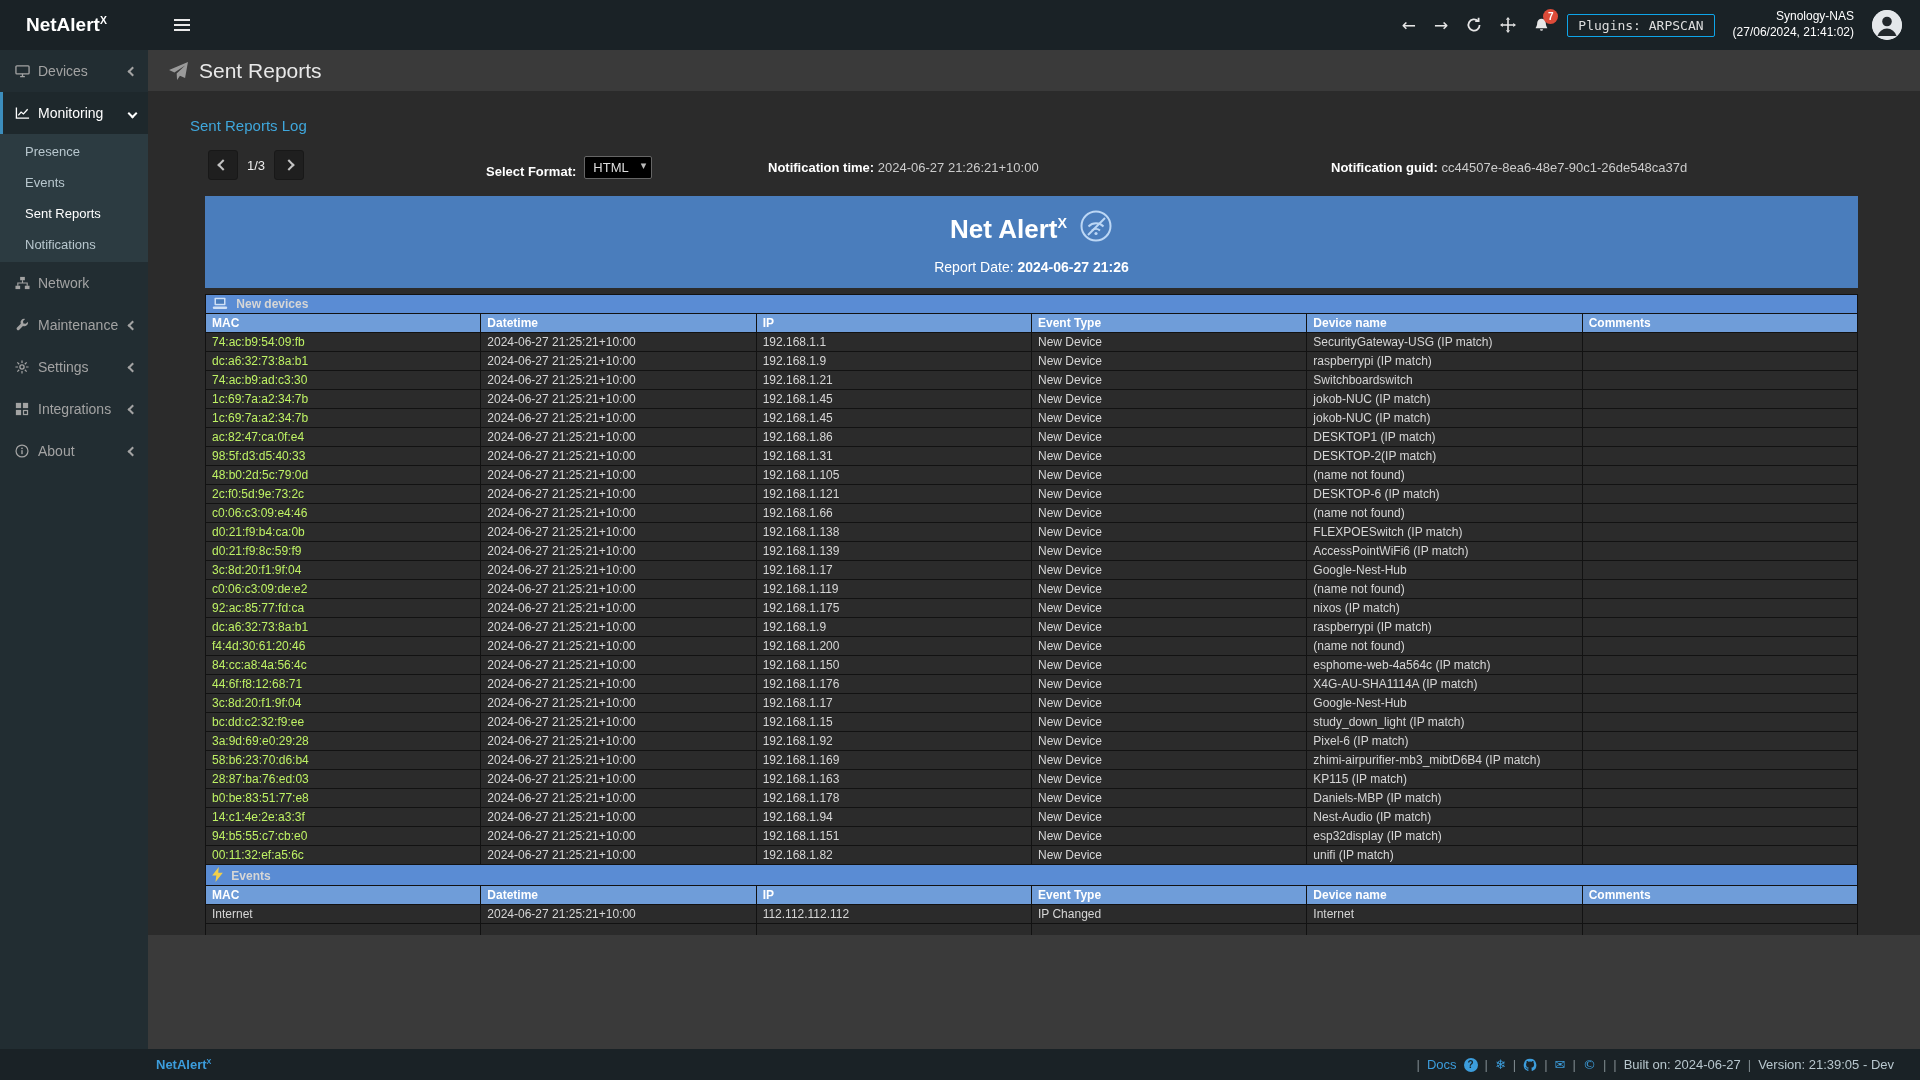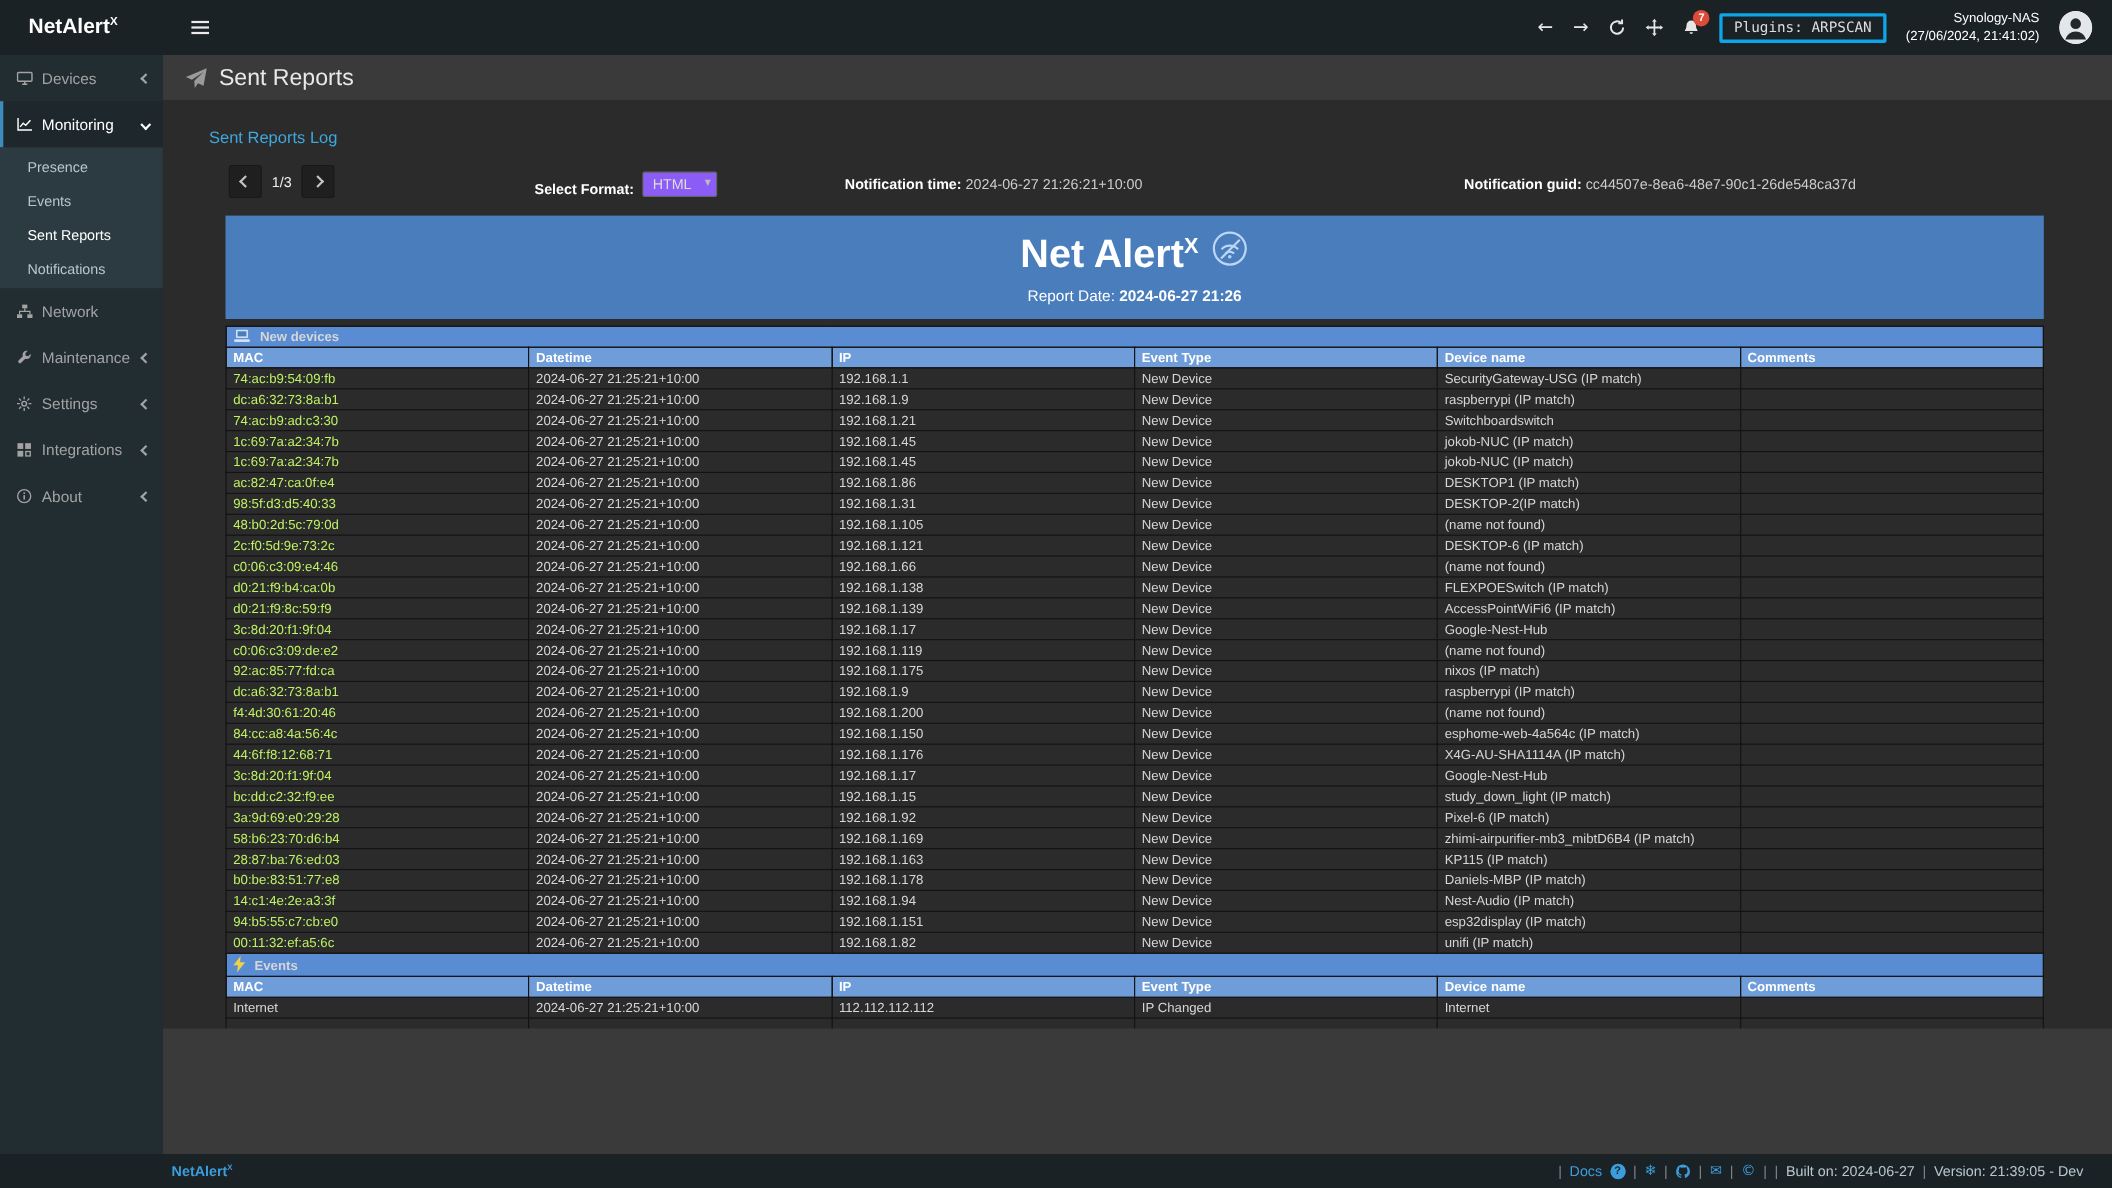--- a/index.html
+++ b/index.html
@@ -14,21 +14,21 @@
   .brand sup, .f-brand sup, .report-title sup { font-size:0.55em; vertical-align:super; }
   .hamburger { margin-left:26px; display:flex; flex-direction:column; gap:3px; cursor:pointer; }
   .hamburger span { width:16px; height:2px; background:#eaeaea; }
   .nav-right { margin-left:auto; display:flex; align-items:center; gap:18px; padding-right:18px; }
   .nav-icon { color:#e6e6e6; font-size:17px; line-height:1; cursor:pointer; display:flex; align-items:center; }
   .bell-wrap { position:relative; }
   .badge { position:absolute; top:-8px; right:-9px; background:#dd4b39; color:#fff; font-size:10px;
     font-weight:bold; border-radius:50%; min-width:15px; height:15px; display:flex;
     align-items:center; justify-content:center; padding:0 2px; }
   .plugins-box { font-family:"DejaVu Sans Mono", monospace; font-size:13px; color:#ddd;
-    border:3px solid #0ea5e9; border-radius:2px; padding:3px 10px; cursor:pointer; }
+    border:1px solid #0ea5e9; border-radius:2px; padding:3px 10px; cursor:pointer; }
   .host-info { text-align:right; font-size:12px; line-height:1.3; color:#fff; }
   .avatar { width:30px; height:30px; border-radius:50%; overflow:hidden; background:#e4e7ea;
     flex:none; cursor:pointer; }
 
   
   .sidebar { position:fixed; top:50px; left:0; bottom:0; width:148px; background:#222d32; z-index:15; }
   .menu-item { display:flex; align-items:center; gap:8px; padding:13px 12px 13px 11px;
     color:#a3a3a3; font-size:14px; cursor:pointer; border-left:3px solid transparent; }
   .menu-item .label { flex:1; white-space:nowrap; }
   .menu-item.active { background:#1e282c; color:#fff; border-left-color:#3c8dbc; }
@@ -54,31 +54,31 @@
   .pager { position:absolute; left:60px; top:2px; display:flex; align-items:center; gap:9px; }
   .pg-btn { width:30px; height:30px; background:#1f1f1f; border:1px solid #181818; border-radius:3px;
     color:#c4c4c4; display:flex; align-items:center; justify-content:center; cursor:pointer; }
   .pg-btn .chev { width:8px; height:8px; }
   .pg-label { color:#eee; font-size:13px; }
   .format-group { position:absolute; left:338px; top:8px; display:flex; align-items:flex-end; gap:8px;
     font-size:13px; color:#fff; font-weight:bold; }
   .select-wrap { position:relative; display:inline-block; }
   .select-wrap:after { content:"▾"; font-family:"DejaVu Sans", sans-serif; position:absolute;
     right:6px; top:3px; color:#bbb; pointer-events:none; font-size:11px; }
-  select { background:#8b5cf6; color:#ddd; border:1px solid #666; border-radius:2px; font-size:13px;
+  select { background:#000000; color:#ddd; border:1px solid #666; border-radius:2px; font-size:13px;
     padding:3px 22px 3px 8px; appearance:none; -webkit-appearance:none; font-family:"Liberation Sans", sans-serif; }
   .notif-item { position:absolute; top:12px; font-size:13px; color:#ccc; }
   .notif-item b { color:#fff; }
   .notif-time { left:620px; }
   .notif-guid { left:1183px; }
 
   
   .report { margin:8px 0 0 57px; width:1653px; }
   .report-header { background:#4a7dbc; text-align:center; color:#fff; padding:13px 0 13px; }
-  .report-title { font-size:36px; font-weight:bold; display:inline-flex; align-items:center; gap:12px; }
+  .report-title { font-size:26px; font-weight:bold; display:inline-flex; align-items:center; gap:12px; }
   .report-date { font-size:14px; margin-top:9px; }
   .report-table { width:100%; border-collapse:collapse; table-layout:fixed; margin-top:6px; }
   .report-table td, .report-table th { border:1px solid #121212; padding:2px 6px; overflow:hidden;
     white-space:nowrap; text-overflow:ellipsis; }
   .section-td { background:#5a8cd4; color:#fff; font-weight:bold; font-size:15px; }
   .sec-icon { display:inline-flex; vertical-align:-2px; margin-right:5px; }
   .report-table th { background:#6f9dd9; color:#fff; font-size:12px; text-align:left; font-weight:bold; }
   .report-table td { font-size:12px; color:#d6d6d6; height:19px; }
   .report-table td.mac { color:#bef264; cursor:pointer; }
   .report-footer { background:#4c1d95; color:#fff; text-align:right; padding:6px 0 9px; margin-top:10px; }

